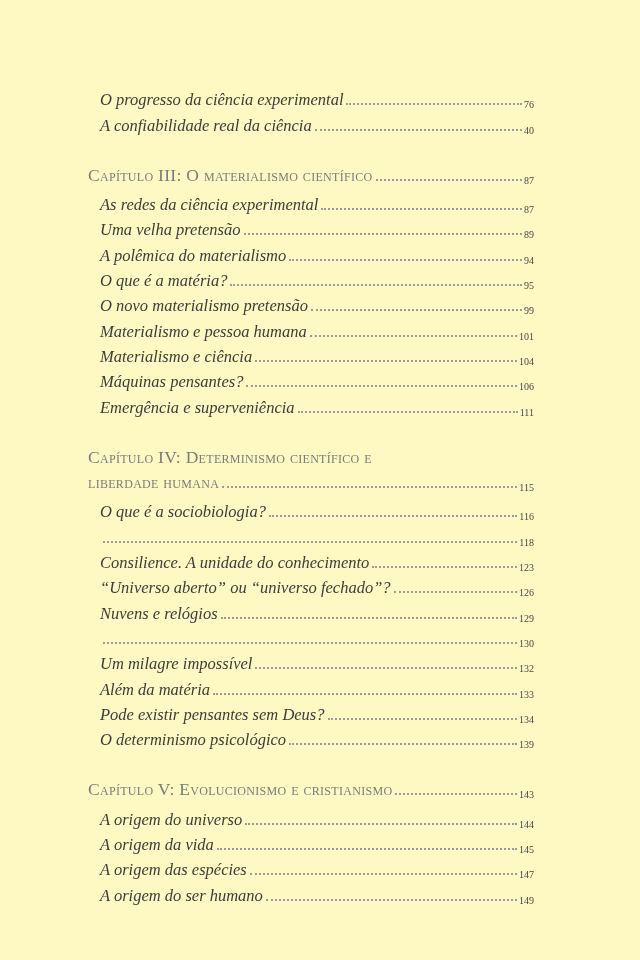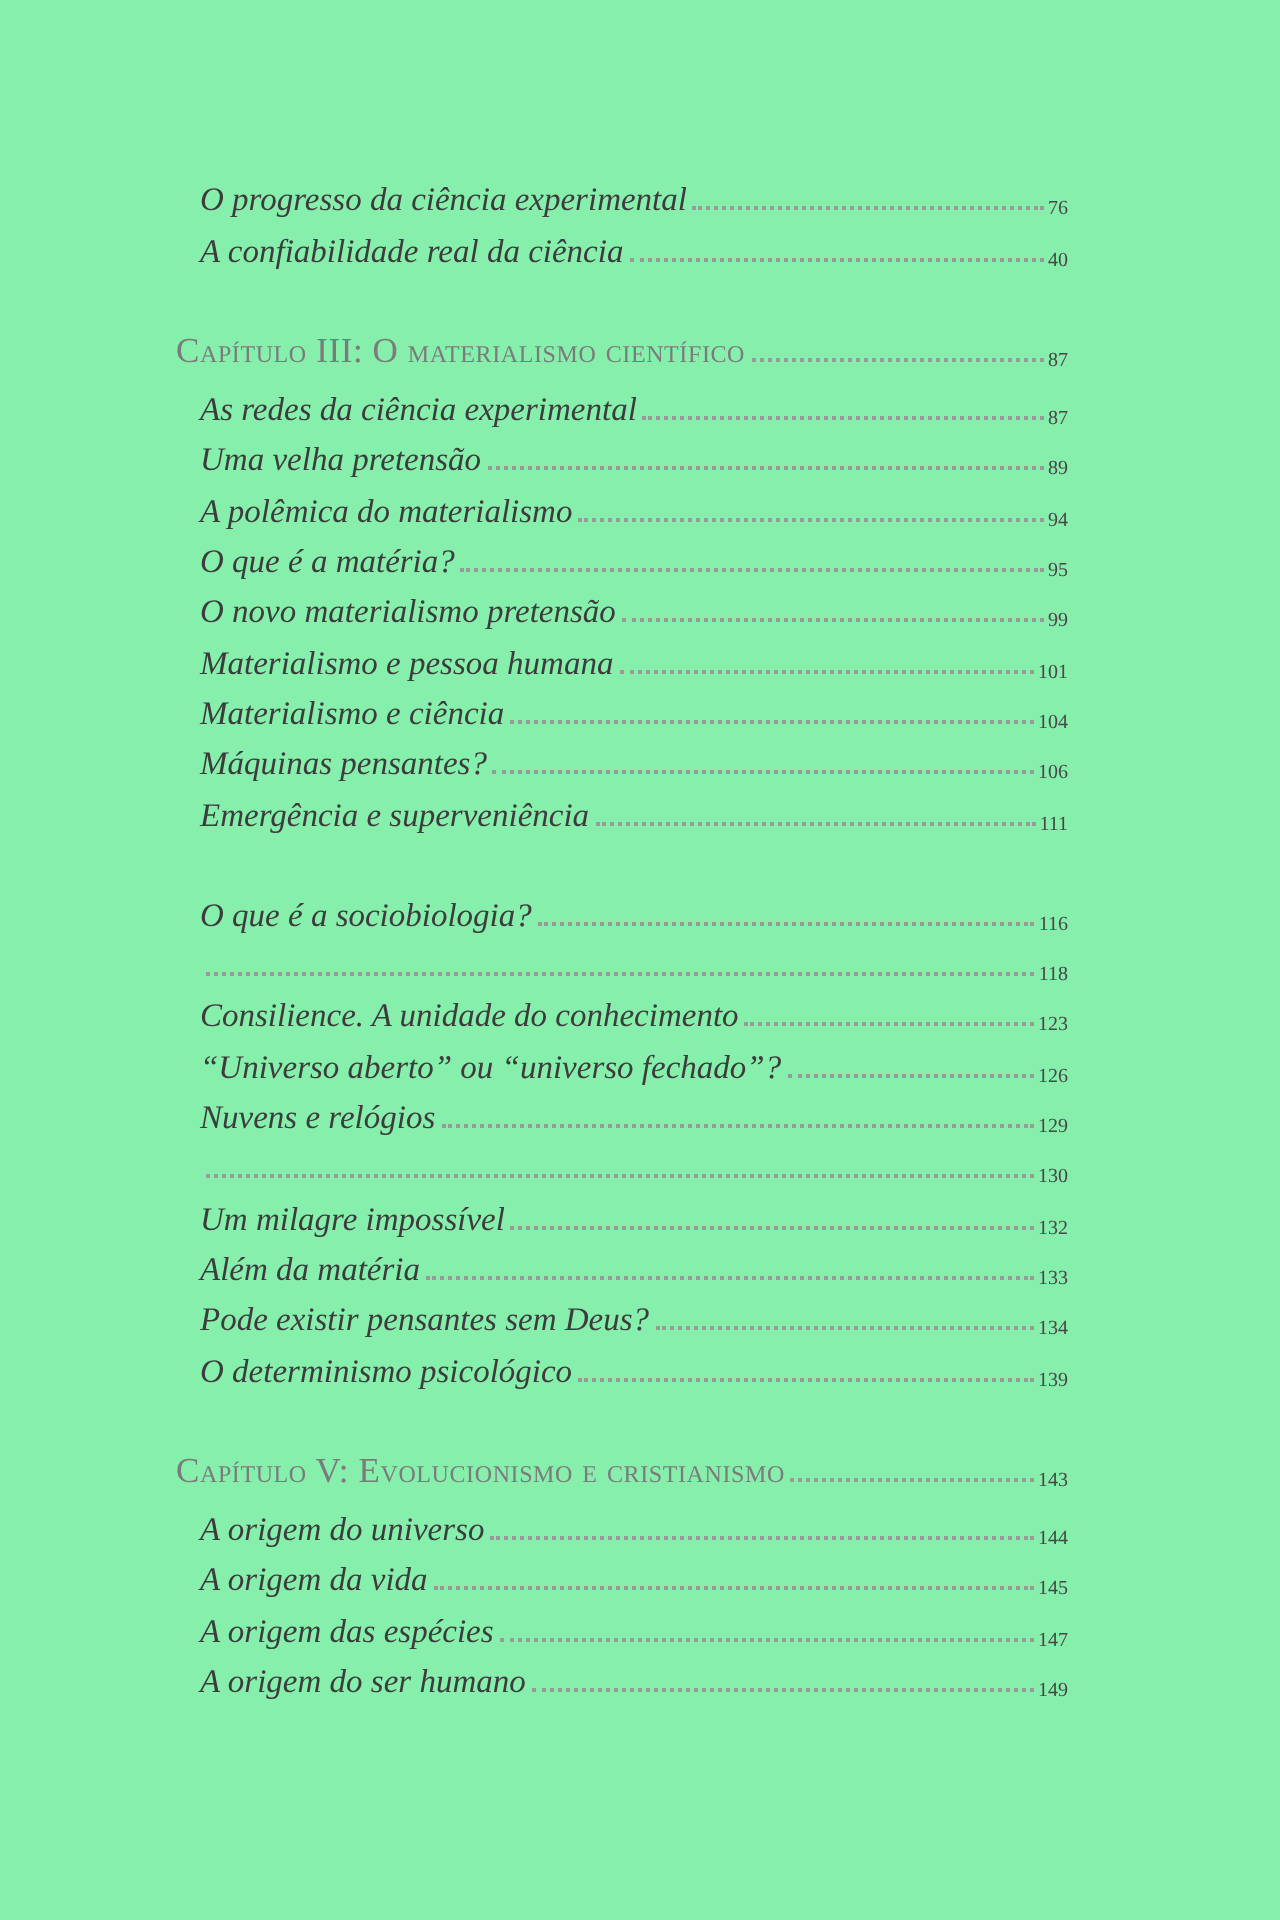--- a/index.html
+++ b/index.html
@@ -13,21 +13,21 @@
     font-family: "Liberation Serif", "DejaVu Serif", serif;
     --entry: #3c3c3c;
     --head: #7b7b7b;
     --num: #474747;
     --leader: #9a9a9a;
   }
   .book-page {
     position: relative;
     width: 640px;
     height: 960px;
-    background: #86efac;
+    background: #fef9c3;
     overflow: hidden;
   }
   .toc {
     position: absolute;
     left: 88px;
     top: 85px;
     width: 446px;
   }
   .section + .section {
     margin-top: 25px;
@@ -134,20 +134,30 @@
           <span class="leader"></span>
           <span class="num">106</span>
         </div>
         <div class="row entry">
           <span class="title">Emergência e superveniência</span>
           <span class="leader"></span>
           <span class="num">111</span>
         </div>
       </div>
       <div class="section">
+        <div class="heading">
+          <div class="row">
+            <span class="title">Capítulo IV: Determinismo científico e</span>
+          </div>
+          <div class="row">
+            <span class="title">liberdade humana</span>
+            <span class="leader"></span>
+            <span class="num">115</span>
+          </div>
+        </div>
         <div class="row entry">
           <span class="title">O que é a sociobiologia?</span>
           <span class="leader"></span>
           <span class="num">116</span>
         </div>
         <div class="row entry">
           <span class="leader"></span>
           <span class="num">118</span>
         </div>
         <div class="row entry">

